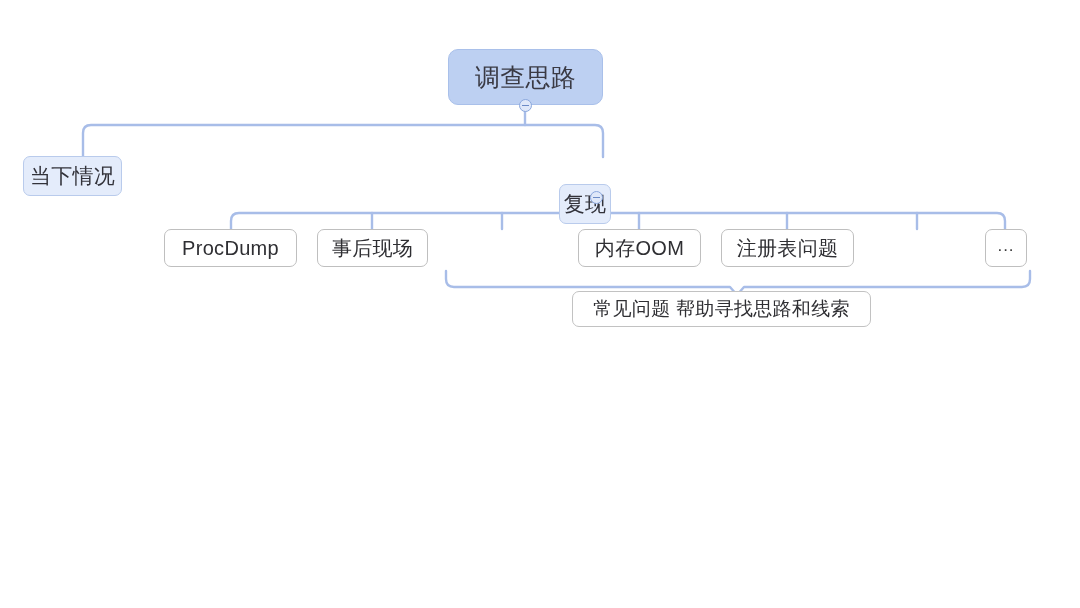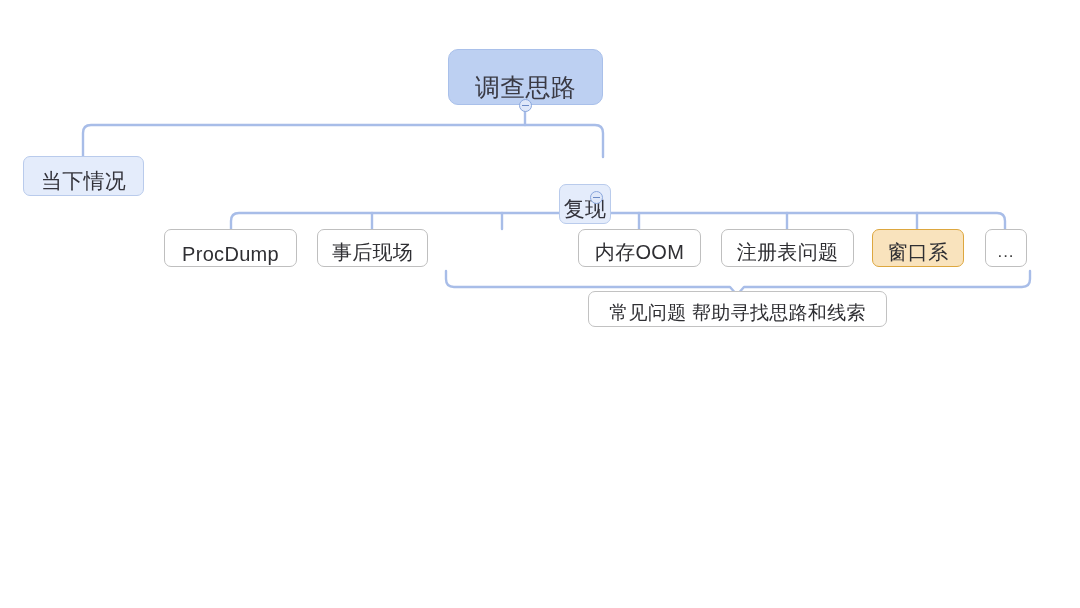--- a/index.html
+++ b/index.html
@@ -21,21 +21,21 @@
     position: absolute;
     left: 0;
     top: 0;
     width: 1080px;
     height: 608px;
   }
   .node {
     position: absolute;
     box-sizing: border-box;
     display: flex;
-    align-items: flex-end;
+    align-items: center;
     justify-content: center;
     white-space: nowrap;
     color: #2b2b2b;
     letter-spacing: 0.3px;
   }
   
   .node.root {
     background: #bdd0f2;
     border: 1px solid #a9c0ea;
     border-radius: 10px;
@@ -122,21 +122,21 @@
     </g>
   </svg>
 
   <div class="node root" style="left:448px; top:49px; width:155px; height:56px;">
     <span>调查思路</span>
   </div>
   <div class="collapse-toggle" style="left:519px; top:99px;">
     <i></i>
   </div>
 
-  <div class="node branch" style="left:23px; top:156px; width:121px; height:40px;">
+  <div class="node branch" style="left:23px; top:156px; width:99px; height:40px;">
     <span>当下情况</span>
   </div>
 
   <div class="node branch" style="left:559px; top:156px; width:52px; height:40px;margin-top:28px;">
     <span>复现</span>
   </div>
   <div class="collapse-toggle" style="left:590px; top:191px;">
     <i></i>
   </div>
 
@@ -150,25 +150,22 @@
 
 
   <div class="node leaf" style="left:721px; top:229px; width:133px; height:38px;">
     <span>注册表问题</span>
   </div>
 
   <div class="node leaf" style="left:578px; top:229px; width:123px; height:38px;">
     <span>内存OOM</span>
   </div>
 
-  <div class="node leaf highlight" style="left:872px; top:229px; width:92px; height:38px;">
-    <span>窗口系</span>
-  </div>
 
   <div class="node leaf ellipsis" style="left:985px; top:229px; width:42px; height:38px;">
     <span>...</span>
   </div>
 
-  <div class="node summary" style="left:588px; top:291px; width:299px; height:36px;">
+  <div class="node summary" style="left:572px; top:291px; width:299px; height:36px;">
     <span>常见问题 帮助寻找思路和线索</span>
   </div>
 
 </div>
 
 </body></html>

